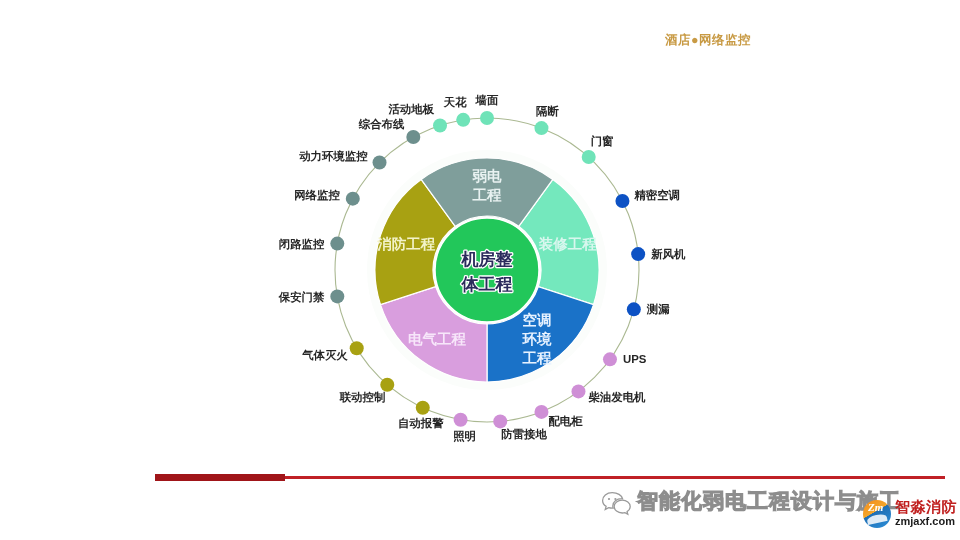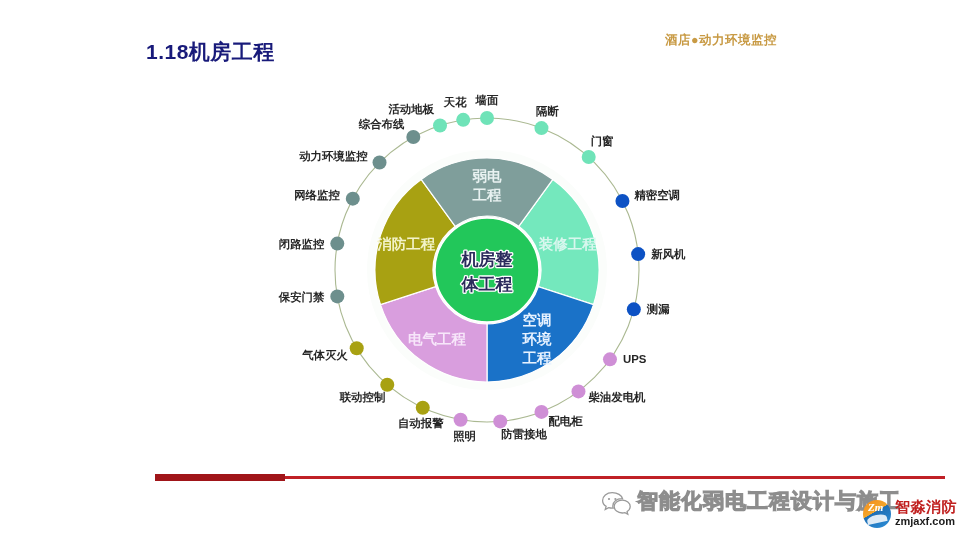--- a/index.html
+++ b/index.html
@@ -86,22 +86,21 @@
   .logo-url{
     position:absolute;left:32px;top:17px;font-size:11px;font-weight:bold;color:#1b1b1b;
     white-space:nowrap;font-family:"Liberation Sans",sans-serif;text-align:center;
   }
 </style>
 </head>
 <body>
 
 <div id="slide">
 
-  <div class="slide-title">1.18机房工程</div>
-  <div class="header-right">酒店●动力环境监控</div>
+  <div class="header-right">酒店●网络监控</div>
 
   <div id="diagram">
     <svg id="dsvg" viewBox="0 0 450 370" xmlns="http://www.w3.org/2000/svg">
         <circle cx="232" cy="180" r="120" fill="#fbfdfb"></circle>
         <circle cx="232" cy="180" r="152" fill="none" stroke="#9bab7e" stroke-width="1.1" opacity="0.85"></circle>
         <path d="M 297.83194825675696 89.39009663000589 A 112 112 0 0 1 338.5183298250572 214.6099033699941 L 283.3570518799383 196.68691769624715 A 54 54 0 0 0 263.74040362379355 136.31308230375282 Z" fill="#74e8bd" stroke="#ffffff" stroke-width="1.2"></path>
         <path d="M 338.5183298250572 214.6099033699941 A 112 112 0 0 1 232 292 L 232 234 A 54 54 0 0 0 283.3570518799383 196.68691769624715 Z" fill="#1a72c8" stroke="#ffffff" stroke-width="1.2"></path>
         <path d="M 232 292 A 112 112 0 0 1 125.4816701749428 214.60990336999413 L 180.6429481200617 196.68691769624718 A 54 54 0 0 0 232 234 Z" fill="#d99ede" stroke="#ffffff" stroke-width="1.2"></path>
         <path d="M 125.4816701749428 214.60990336999413 A 112 112 0 0 1 166.16805174324298 89.3900966300059 L 200.25959637620645 136.31308230375285 A 54 54 0 0 0 180.6429481200617 196.68691769624718 Z" fill="#a8a112" stroke="#ffffff" stroke-width="1.2"></path>
         <path d="M 166.16805174324298 89.3900966300059 A 112 112 0 0 1 297.83194825675696 89.39009663000587 L 263.74040362379355 136.31308230375282 A 54 54 0 0 0 200.25959637620645 136.31308230375285 Z" fill="#7f9e9b" stroke="#ffffff" stroke-width="1.2"></path>

